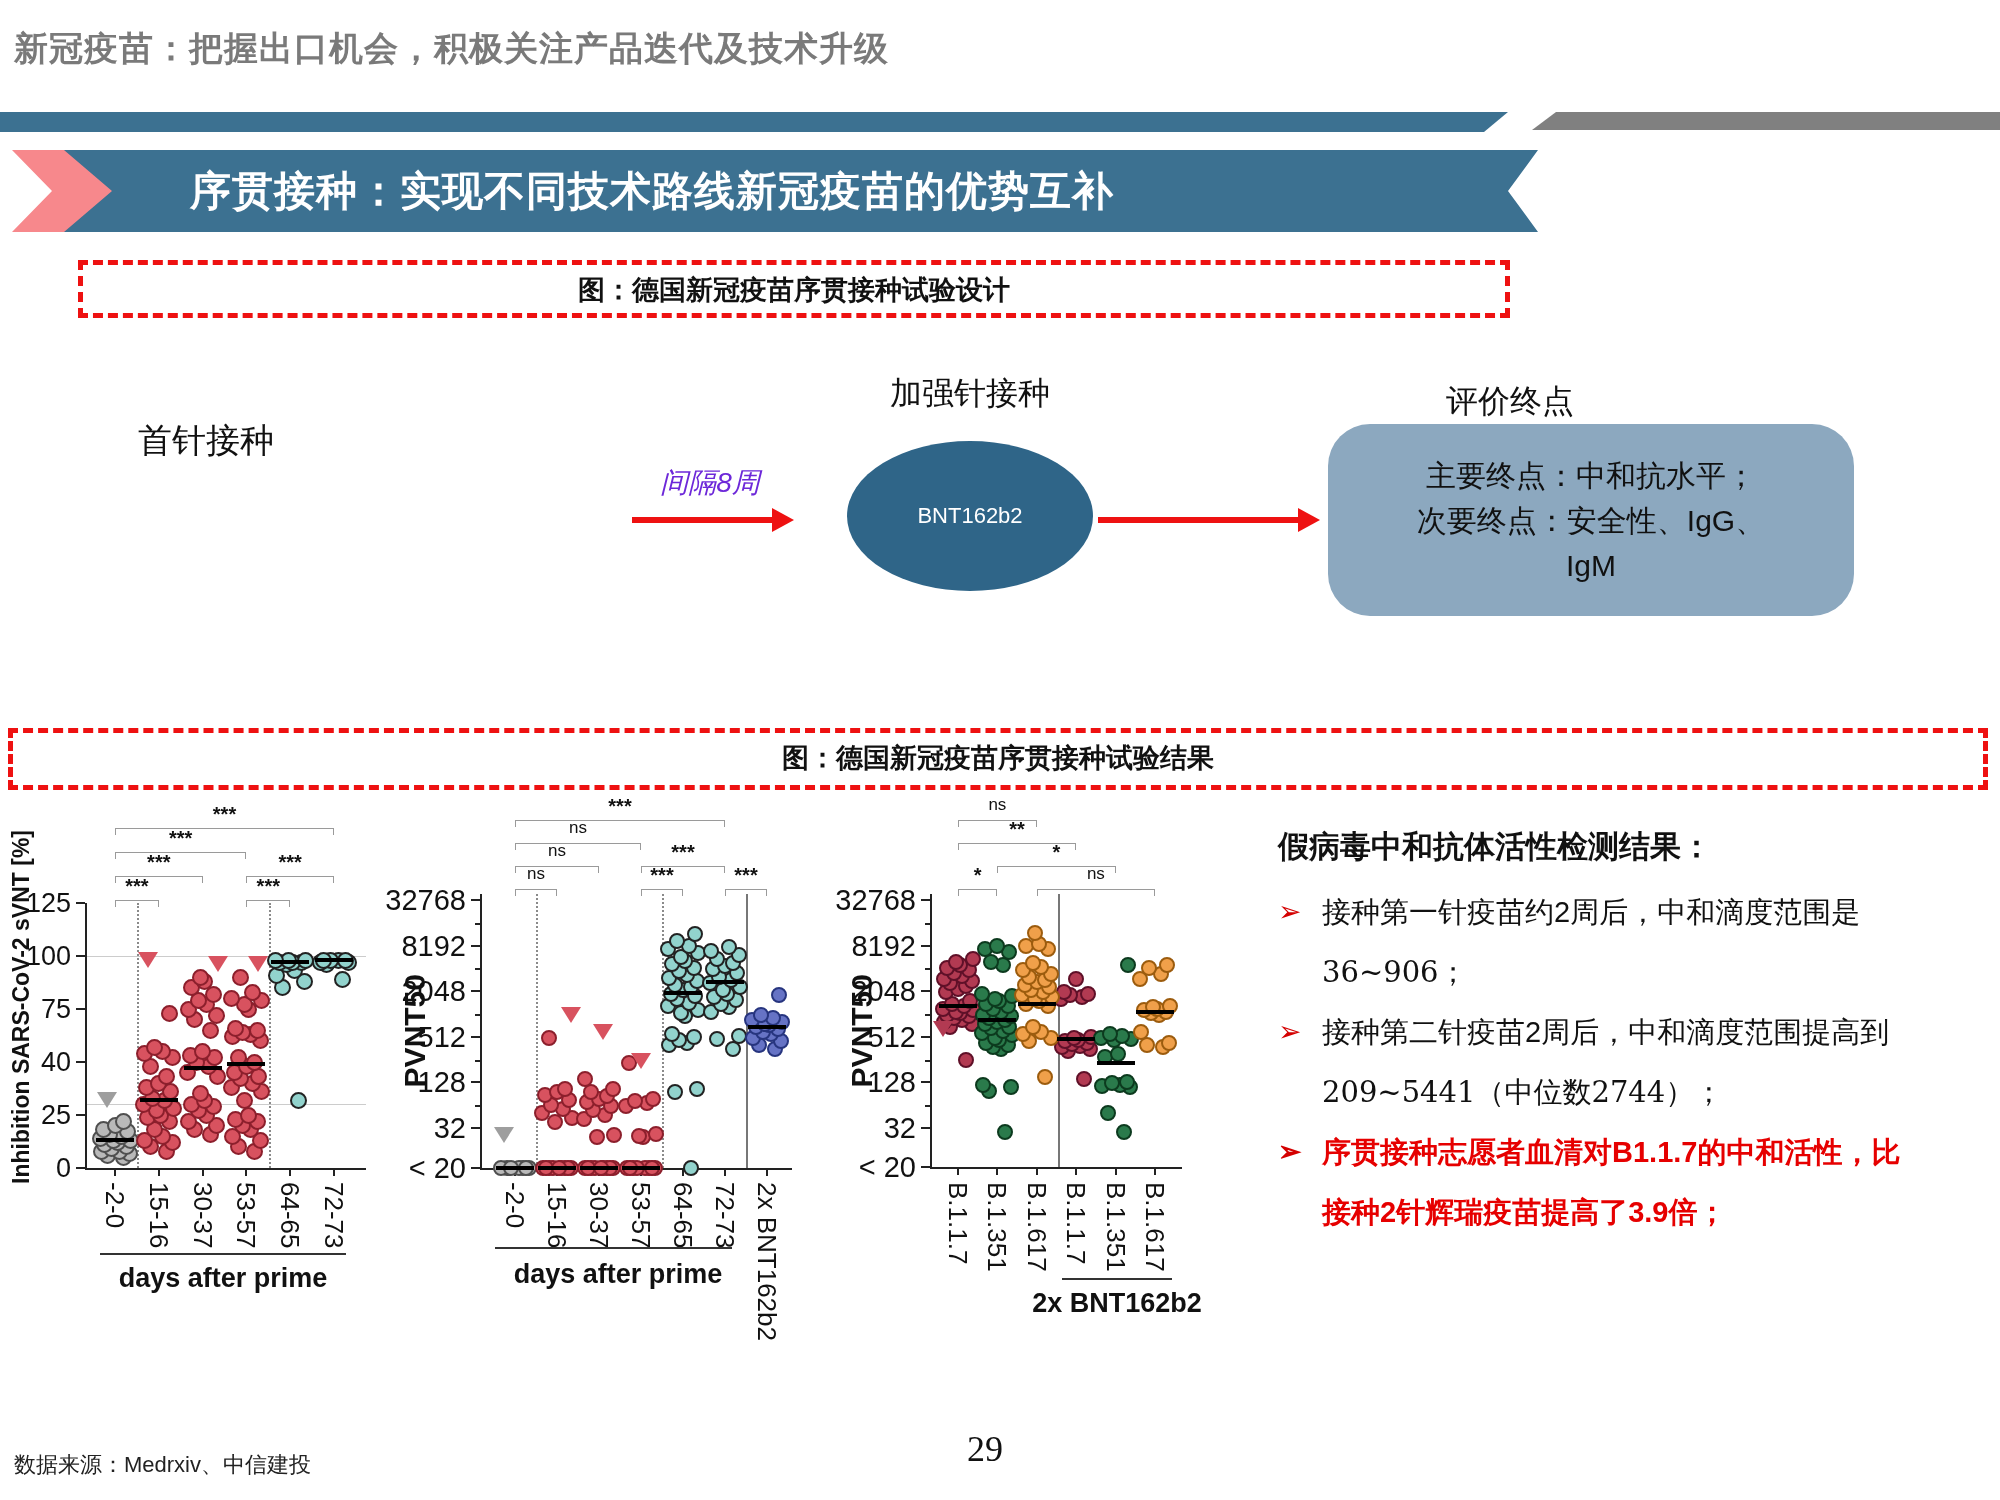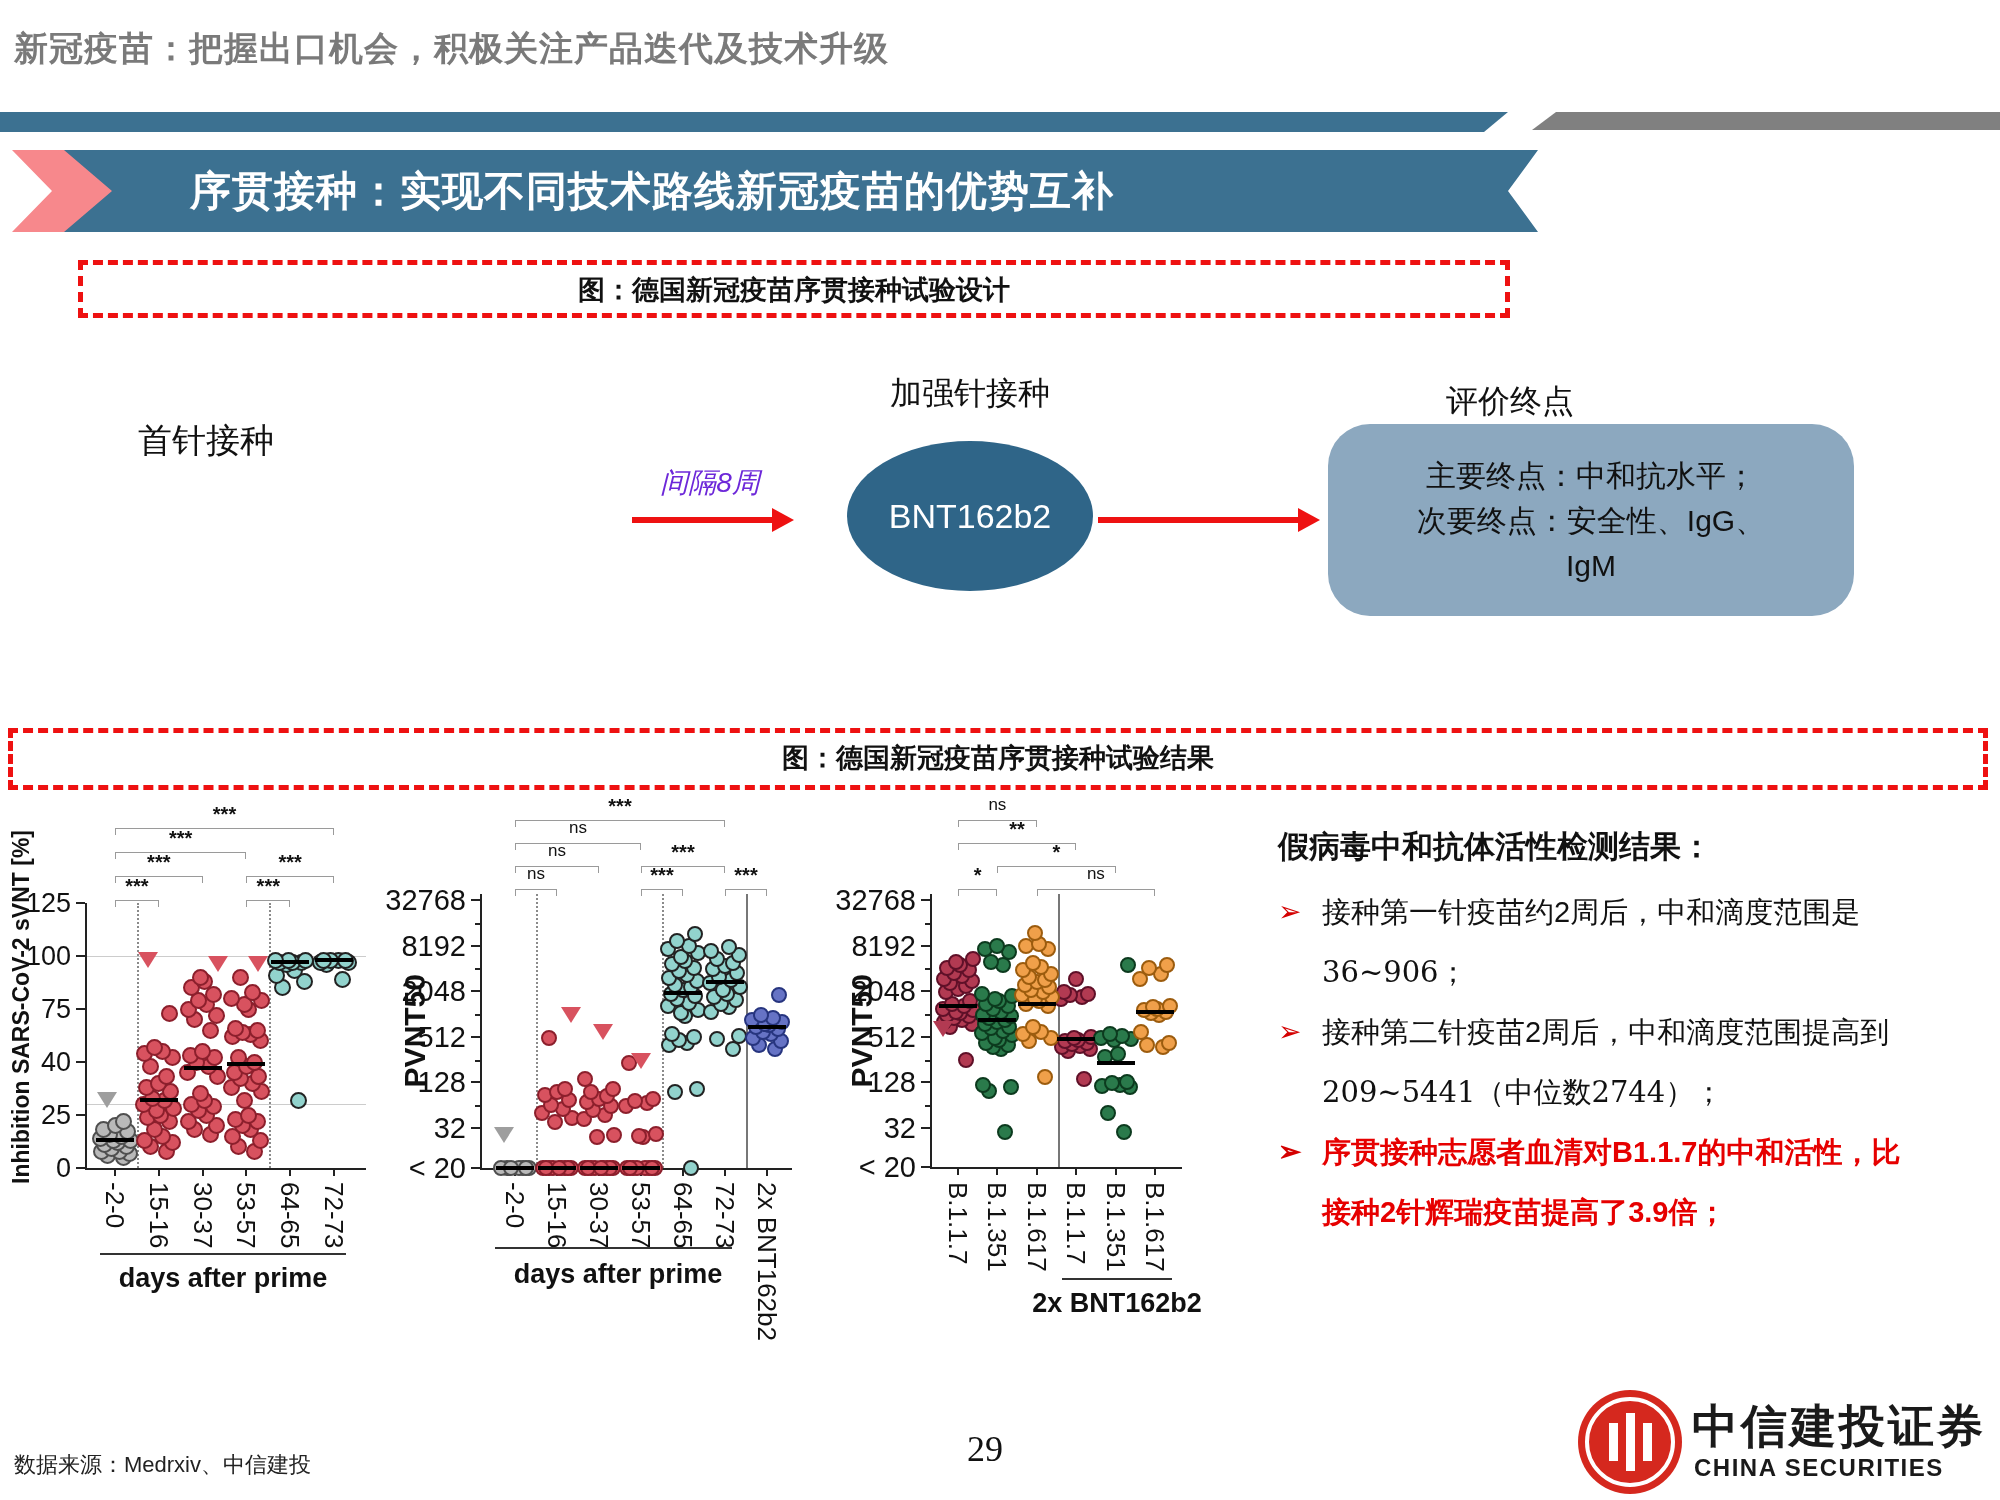--- a/index.html
+++ b/index.html
@@ -19,21 +19,21 @@
   .box1{left:78px;top:260px;width:1432px;height:58px;}
   .box2{left:8px;top:728px;width:1980px;height:62px;}
   .boxtitle{width:100%;text-align:center;font-size:27px;font-weight:bold;color:#111;line-height:50px;}
   .flow-label{position:absolute;font-size:33px;color:#111;white-space:nowrap;}
   .flow-pinkbox{position:absolute;left:120px;top:478px;width:508px;height:78px;background:#f59498;
                 text-align:center;line-height:78px;font-size:34px;color:#111;}
   .flow-interval{position:absolute;left:645px;top:464px;width:130px;text-align:center;font-size:28px;color:#6d28d9;font-style:italic;}
   .shaft{position:absolute;height:6px;background:#ee1111;}
   .ahead{position:absolute;width:0;height:0;border-top:12px solid transparent;border-bottom:12px solid transparent;border-left:22px solid #ee1111;}
   .flow-ellipse{position:absolute;left:847px;top:441px;width:246px;height:150px;border-radius:50%;background:#2f6588;
-                display:flex;align-items:center;justify-content:center;font-size:34px;color:#ffffff;}
+                display:flex;align-items:center;justify-content:center;font-size:22px;color:#ffffff;}
   .flow-endpoint{position:absolute;left:1328px;top:424px;width:526px;height:192px;border-radius:42px;background:#8ca8bf;
                 display:flex;flex-direction:column;align-items:center;justify-content:center;font-size:30px;color:#111;line-height:45px;}
   #notes{position:absolute;left:1278px;top:826px;width:716px;}
   .notes-heading{font-size:31px;font-weight:bold;color:#111;margin-bottom:14px;}
   .bullet{position:relative;padding-left:44px;font-size:29px;color:#111;line-height:60px;}
   .bullet .mk{position:absolute;left:0;top:0;color:#d40000;font-size:28px;}
   .bullet.em{color:#e60000;font-weight:bold;}
   .line.serif{font-family:"DejaVu Serif","Liberation Serif",serif;}
   .src{position:absolute;left:14px;top:1450px;font-size:22px;color:#222;}
   .pageno{position:absolute;left:940px;top:1428px;width:90px;text-align:center;font-size:36px;color:#111;
@@ -107,32 +107,20 @@
           <span class="mk">➢</span>
           <div class="line">序贯接种志愿者血清对B1.1.7的中和活性，比</div>
           <div class="line">接种2针辉瑞疫苗提高了3.9倍；</div>
         </div>
       </div>
   </div>
 
   <div class="src">数据来源：Medrxiv、中信建投</div>
   <div class="pageno">29</div>
 
-  <div class="logo">
-    <div class="logo-circle">
-      <div class="logo-inner"></div>
-      <div class="logo-bars">
-          <span></span>
-          <span></span>
-          <span></span>
-        </div>
-    </div>
-    <div class="logo-cn">中信建投证券</div>
-    <div class="logo-en">CHINA SECURITIES</div>
-  </div>
 
 <div style="position: absolute; left: 0px; top: 790px; width: 430px; height: 540px;">
       <div style="position: absolute; left: 8px; top: 40px; writing-mode: vertical-rl; transform: rotate(180deg); font: 600 23px &quot;Liberation Sans&quot;, sans-serif; color: rgb(17, 17, 17); white-space: nowrap;">Inhibition SARS-CoV-2 sVNT [%]</div>
       <div style="position: absolute; left: 85px; width: 281px; top: 166px; height: 0px; border-top: 1.5px solid rgb(204, 204, 204);"></div>
       <div style="position: absolute; left: 85px; width: 281px; top: 314.4px; height: 0px; border-top: 1.5px solid rgb(204, 204, 204);"></div>
       <div style="position: absolute; left: 137px; top: 113px; height: 265px; width: 0px; border-left: 2px dotted rgb(138, 138, 138);"></div>
       <div style="position: absolute; left: 269px; top: 113px; height: 265px; width: 0px; border-left: 2px dotted rgb(138, 138, 138);"></div>
       <div style="position: absolute; left: 85px; top: 113px; width: 0px; height: 265px; border-left: 2.5px solid rgb(34, 34, 34);"></div>
       <div style="position: absolute; left: 85px; top: 378px; width: 281px; height: 0px; border-top: 2.5px solid rgb(34, 34, 34);"></div>
       <div style="position: absolute; left: 76px; top: 112px; width: 9px; height: 0px; border-top: 2.5px solid rgb(34, 34, 34);"></div>

